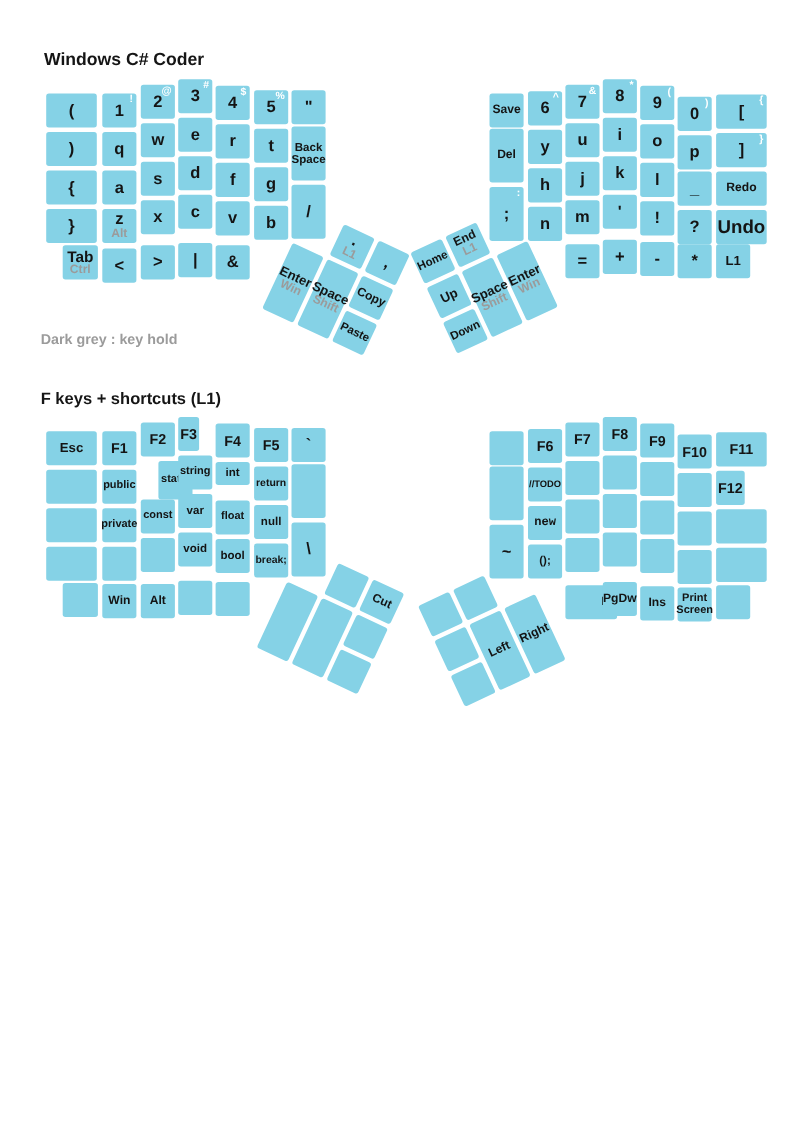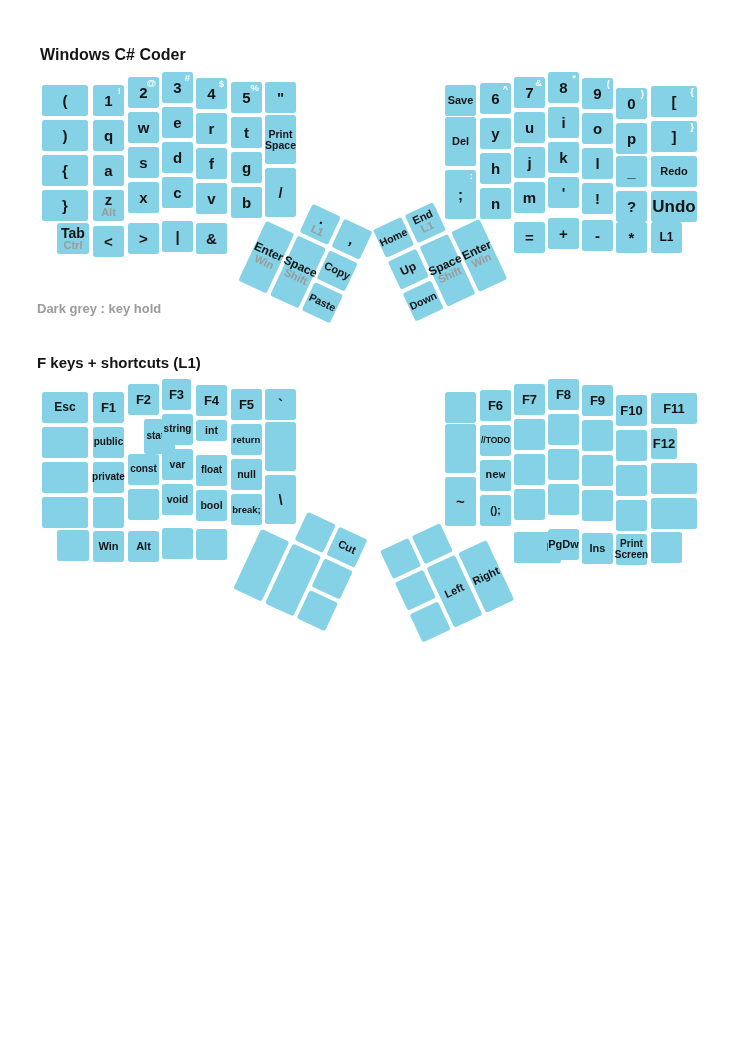--- a/index.html
+++ b/index.html
@@ -129,21 +129,21 @@
       <div class="key" style="left: 231px; top: 152px; width: 31px; height: 31px;">
         <span class="kl" style="font-size: 15px;">g</span>
       </div>
       <div class="key" style="left: 231px; top: 187px; width: 31px; height: 31px;">
         <span class="kl" style="font-size: 15px;">b</span>
       </div>
       <div class="key" style="left: 265px; top: 82px; width: 31px; height: 31px;">
         <span class="kl" style="font-size: 15px;">"</span>
       </div>
       <div class="key tall" style="left: 265px; top: 115px; width: 31px; height: 49px;">
-        <span class="kl" style="font-size: 10.5px;">Print Space</span>
+        <span class="kl" style="font-size: 10.5px;">Back Space</span>
       </div>
       <div class="key tall" style="left: 265px; top: 168px; width: 31px; height: 49px;">
         <span class="kl" style="font-size: 15px;">/</span>
       </div>
     </div>
     <div class="block" style="left: 0px; top: 0px;">
       <div class="key" style="left: 445px; top: 85px; width: 31px; height: 31px;">
         <span class="kl" style="font-size: 11px;">Save</span>
       </div>
       <div class="key tall" style="left: 445px; top: 117px; width: 31px; height: 49px;">
@@ -333,21 +333,21 @@
       </div>
       <div class="key" style="left: 128px; top: 454px; width: 31px; height: 31px;">
         <span class="kl" style="font-size: 10px;">const</span>
       </div>
       <div class="key" style="left: 128px; top: 489px; width: 31px; height: 31px;">
         <span class="kl" style="font-size: 15px;"></span>
       </div>
       <div class="key" style="left: 128px; top: 531px; width: 31px; height: 31px;">
         <span class="kl" style="font-size: 11px;">Alt</span>
       </div>
-      <div class="key" style="left: 162px; top: 379px; width: 29px; height: 31px;">
+      <div class="key" style="left: 162px; top: 379px; width: 19px; height: 31px;">
         <span class="kl" style="font-size: 13px;">F3</span>
       </div>
       <div class="key" style="left: 162px; top: 414px; width: 31px; height: 31px;">
         <span class="kl" style="font-size: 10px;">string</span>
       </div>
       <div class="key" style="left: 162px; top: 449px; width: 31px; height: 31px;">
         <span class="kl" style="font-size: 10.5px;">var</span>
       </div>
       <div class="key" style="left: 162px; top: 484px; width: 31px; height: 31px;">
         <span class="kl" style="font-size: 10.5px;">void</span>

